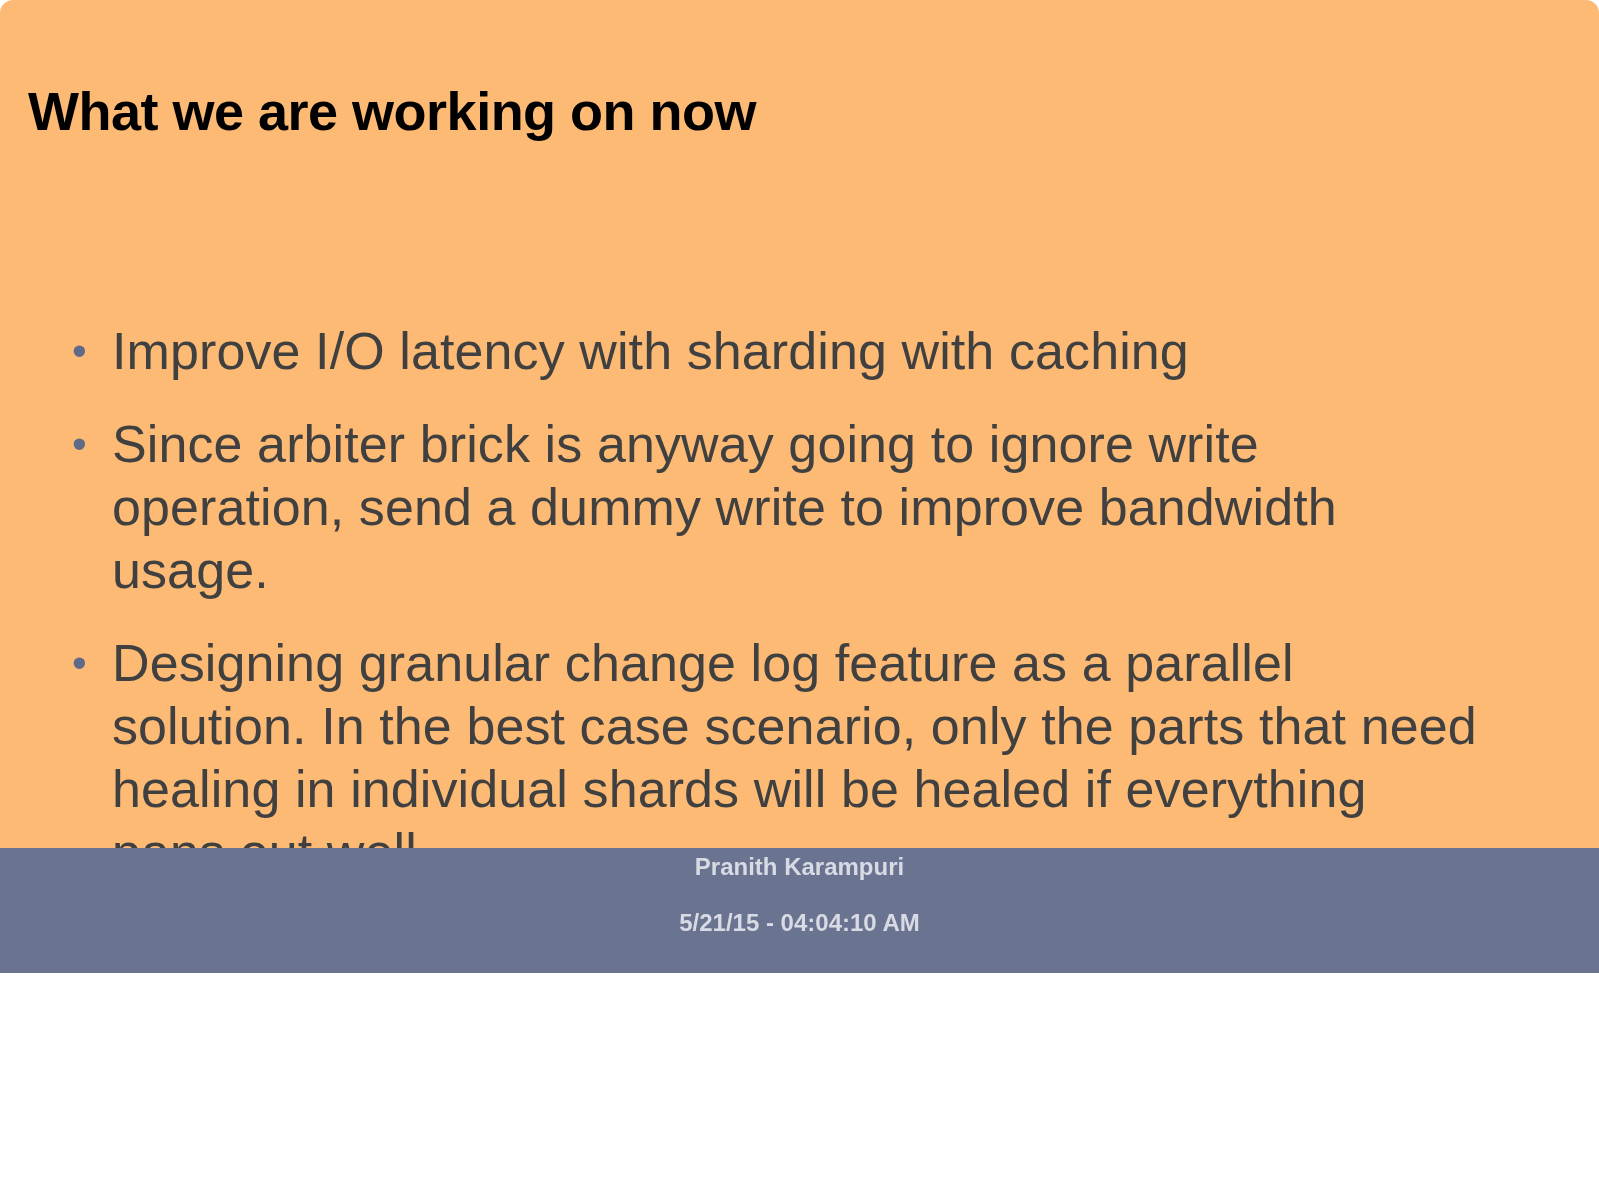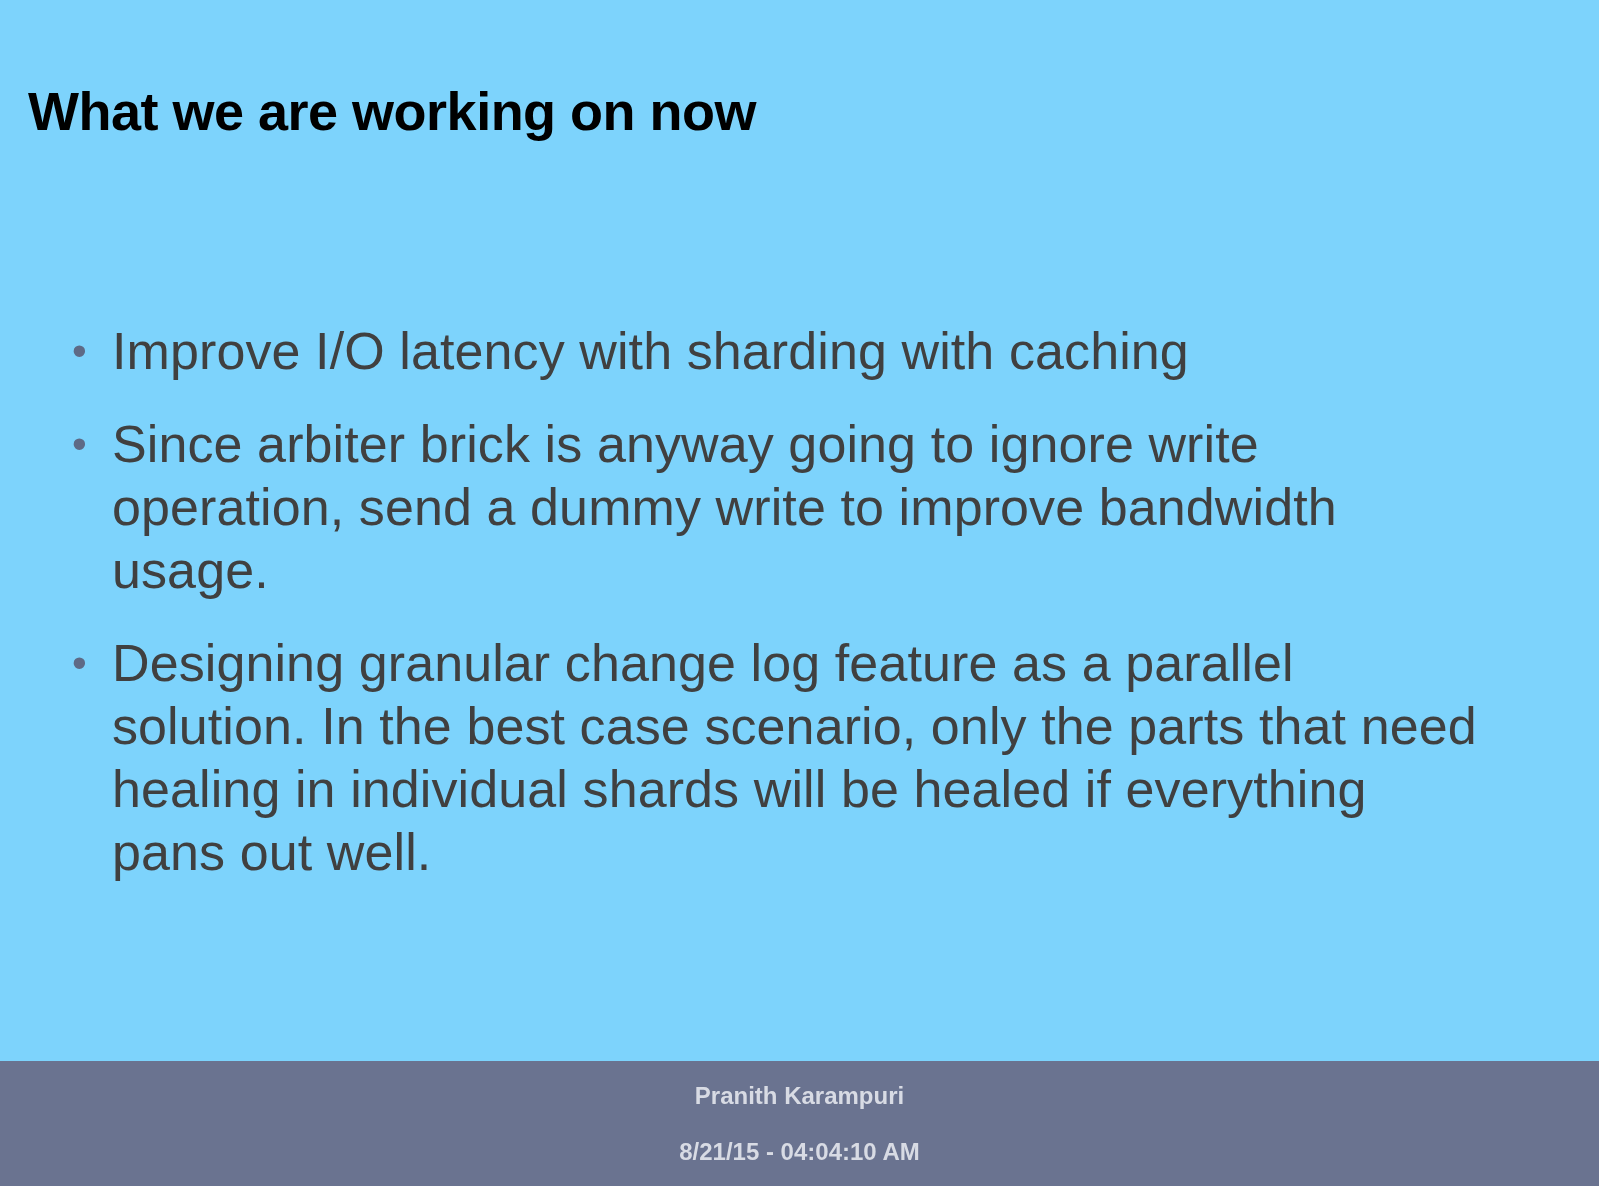--- a/index.html
+++ b/index.html
@@ -9,23 +9,24 @@
   body {
     width: 1599px;
     height: 1199px;
     background: #ffffff;
     font-family: "Liberation Sans", sans-serif;
     overflow: hidden;
   }
   .slide {
     position: relative;
     width: 1599px;
-    height: 1186px;
-    background: #7dd3fc;
+    height: 973px;
+    background: #fdba74;
     box-sizing: border-box;
+    border-radius: 13px;
   }
   .slide-title {
     position: absolute;
     left: 28px;
     top: 82px;
     width: 1500px;
     font-size: 54px;
     font-weight: bold;
     color: #000000;
     letter-spacing: -0.5px;
@@ -62,21 +63,21 @@
   .footer-bar {
     position: absolute;
     left: 0;
     bottom: 0;
     width: 1599px;
     height: 125px;
     background: #6a7390;
     color: #d6dae5;
     text-align: center;
     box-sizing: border-box;
-    padding-top: 18px;
+    padding-top: 2px;
   }
   .footer-name {
     font-size: 24px;
     font-weight: bold;
     line-height: 34px;
     color: #d8dbe4;
   }
   .footer-date {
     font-size: 24px;
     font-weight: bold;
@@ -106,16 +107,16 @@
 
     <div class="bullet-item">
       <span class="bullet-marker">•</span>
       <span class="bullet-text">Designing granular change log feature as a parallel solution. In the best case scenario, only the parts that need healing in individual shards will be healed if everything pans out well.</span>
     </div>
 
   </div>
 
   <div class="footer-bar">
     <div class="footer-name">Pranith Karampuri</div>
-    <div class="footer-date">8/21/15 - 04:04:10 AM</div>
+    <div class="footer-date">5/21/15 - 04:04:10 AM</div>
   </div>
 
 </div>
 
 </body></html>

